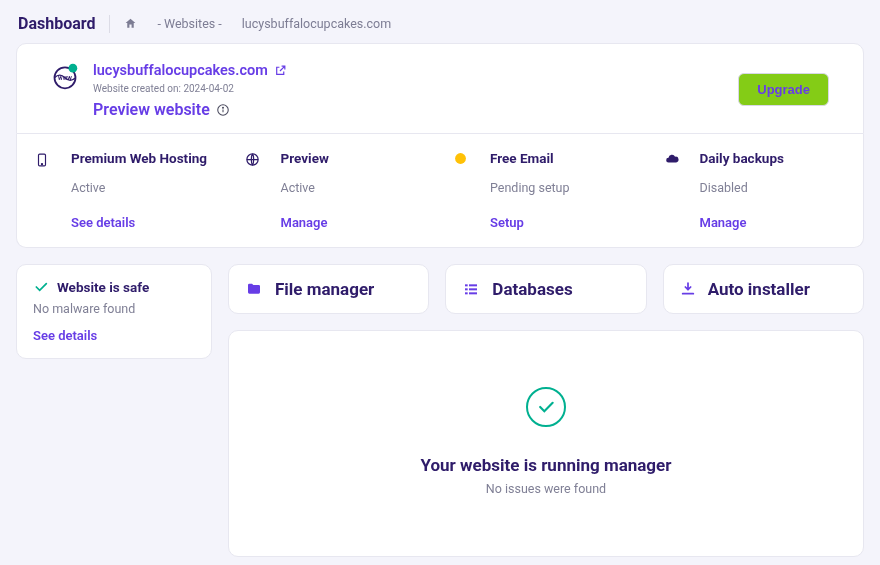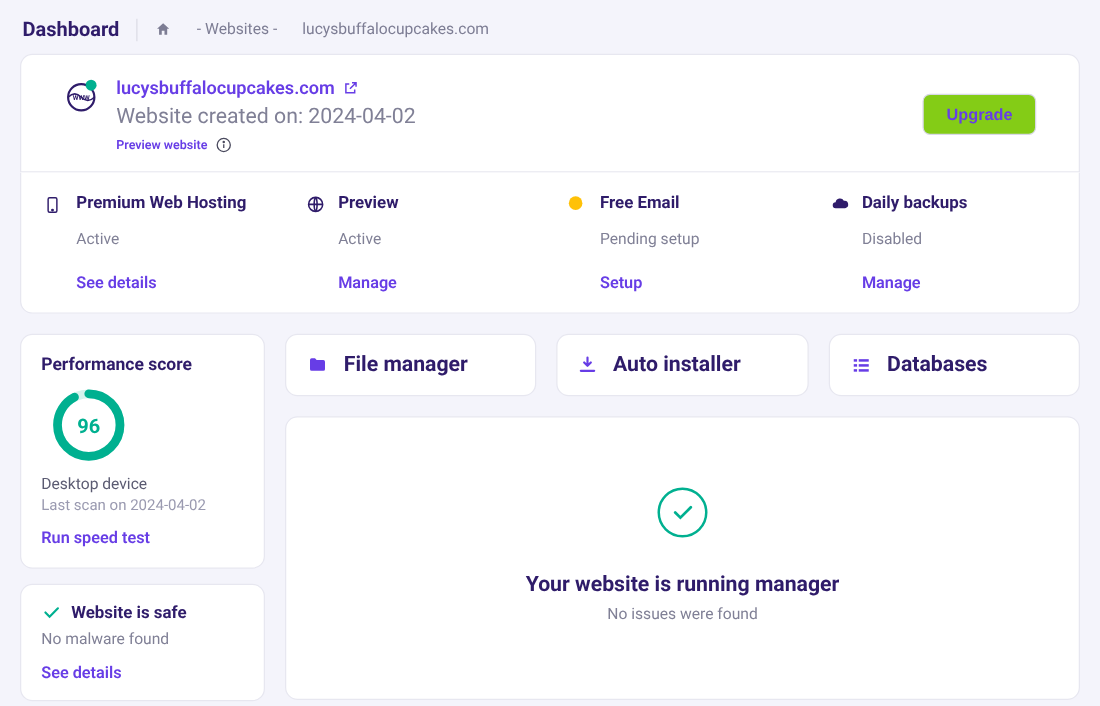--- a/index.html
+++ b/index.html
@@ -54,34 +54,34 @@
   .hero-main { flex: 1; }
   .site-link {
     color: #673de6;
     font-weight: 600;
     font-size: 14.5px;
     display: inline-flex;
     align-items: center;
     gap: 6px;
   }
   .created {
-    font-size: 17px;
+    font-size: 10px;
     color: #808096;
     margin-top: 4px;
   }
   .preview-row {
     display: inline-flex;
     align-items: center;
     gap: 6px;
     margin-top: 6px;
   }
   .preview-link {
     color: #673de6;
     font-weight: 600;
-    font-size: 10px;
+    font-size: 16px;
   }
   .btn-upgrade {
     border: 1px solid #d8d8e6;
     background: #84cc16;
     color: #673de6;
     font-weight: 600;
     font-size: 13px;
     padding: 8px 18px;
     border-radius: 6px;
     cursor: pointer;
@@ -101,21 +101,21 @@
     margin: 0 16px;
     border: 1px solid #e7e7f0;
     border-radius: 10px 10px 0 0;
     background: #fff;
     padding: 0;
   }
   .svc {
     flex: 1;
     padding: 2px 14px;
     display: flex;
-    gap: 10px;
+    gap: 20px;
   }
   .svc .col { flex: 1; }
   .svc-title {
     font-size: 13.5px;
     font-weight: 700;
     color: #2f1c6a;
   }
   .svc-status {
     font-size: 12.5px;
     color: #808096;
@@ -323,33 +323,20 @@
     <div class="col">
       <div class="svc-title">Daily backups</div>
       <div class="svc-status">Disabled</div>
       <a class="svc-action">Manage</a>
     </div>
   </div>
 </div>
 
 <div class="grid">
   <div class="left-col">
-    <div class="card perf">
-      <h3>Performance score</h3>
-      <div class="score-ring">
-        <svg width="60" height="60" viewBox="0 0 60 60">
-          <circle cx="30" cy="30" r="25" fill="none" stroke="#d6f3ed" stroke-width="7"></circle>
-          <circle cx="30" cy="30" r="25" fill="none" stroke="#00b090" stroke-width="7" stroke-linecap="round" stroke-dasharray="157" stroke-dashoffset="12" transform="rotate(-90 30 30)"></circle>
-          <text x="30" y="36" text-anchor="middle" font-size="16" font-weight="700" fill="#00b090">96</text>
-        </svg>
-      </div>
-      <div class="sub1">Desktop device</div>
-      <div class="sub2">Last scan on 2024-04-02</div>
-      <a class="link-sm">Run speed test</a>
-    </div>
 
     <div class="card safe">
       <div class="safe-row">
         <span>
           <svg width="16" height="16" viewBox="0 0 24 24" fill="none" stroke="#00b090" stroke-width="2.6" stroke-linecap="round">
               <path d="M5 12l5 5L20 7"></path>
             </svg>
         </span>
         <span>Website is safe</span>
       </div>
@@ -360,42 +347,42 @@
 
   <div class="right-col">
     <div class="tool-row">
       <div class="card tool">
         <span>
           <svg width="18" height="16" viewBox="0 0 24 24" fill="#673de6">
               <path d="M3 6a2 2 0 012-2h4l2 2h8a2 2 0 012 2v9a2 2 0 01-2 2H5a2 2 0 01-2-2V6z"></path>
             </svg>
         </span>
         <span class="tool-label">File manager</span>
-      </div>
-      <div class="card tool">
-        <span>
-          <svg width="16" height="16" viewBox="0 0 24 24" fill="#673de6">
-              <path d="M12 3v10m0 0l-4-4m4 4l4-4M4 19h16" stroke="#673de6" stroke-width="2.6" fill="none" stroke-linecap="round"></path>
-            </svg>
-        </span>
-        <span class="tool-label">Auto installer</span>
       </div>
       <div class="card tool">
         <span>
           <svg width="18" height="16" viewBox="0 0 24 24" fill="#673de6">
               <rect x="3" y="5" width="4" height="3"></rect>
               <rect x="9" y="5" width="12" height="3"></rect>
               <rect x="3" y="11" width="4" height="3"></rect>
               <rect x="9" y="11" width="12" height="3"></rect>
               <rect x="3" y="17" width="4" height="3"></rect>
               <rect x="9" y="17" width="12" height="3"></rect>
             </svg>
         </span>
         <span class="tool-label">Databases</span>
       </div>
+      <div class="card tool">
+        <span>
+          <svg width="16" height="16" viewBox="0 0 24 24" fill="#673de6">
+              <path d="M12 3v10m0 0l-4-4m4 4l4-4M4 19h16" stroke="#673de6" stroke-width="2.6" fill="none" stroke-linecap="round"></path>
+            </svg>
+        </span>
+        <span class="tool-label">Auto installer</span>
+      </div>
     </div>
 
     <div class="card status-panel">
       <div class="check-ring">
         <svg width="20" height="20" viewBox="0 0 24 24" fill="none" stroke="#00b090" stroke-width="2.6" stroke-linecap="round">
             <path d="M5 12l5 5L20 7"></path>
           </svg>
       </div>
       <div class="status-title">Your website is running manager</div>
       <div class="status-sub">No issues were found</div>

